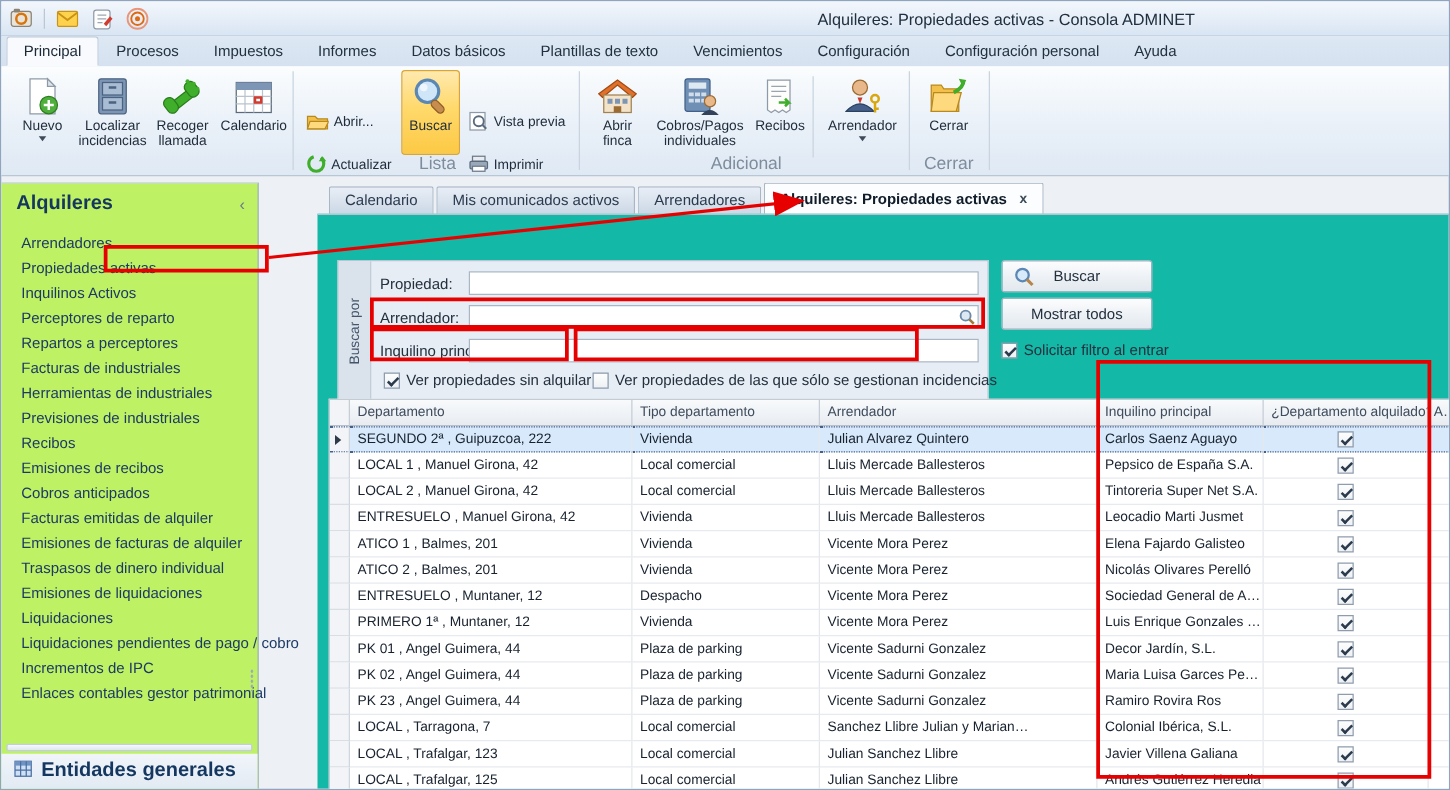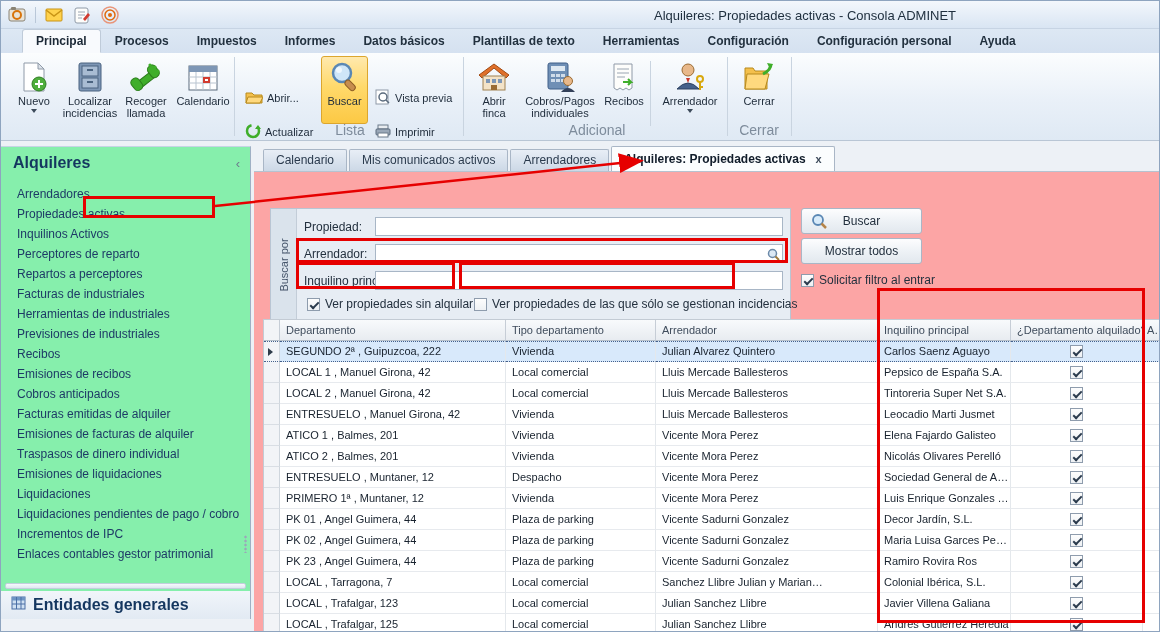--- a/index.html
+++ b/index.html
@@ -9,61 +9,61 @@
 
   
   #titlebar{position:absolute;left:0;top:0;width:100%;height:28px;
     background:linear-gradient(#f3f7fc,#d9e5f3);border-bottom:1px solid #c7d4e4;box-sizing:border-box;}
   .qat{position:absolute;top:4px;display:flex;align-items:center;gap:8px;left:6px;}
   .qicon{width:20px;height:20px;display:flex;align-items:center;justify-content:center;}
   .qsep{width:1px;height:16px;background:#b9c7d8;}
   #wtitle{position:absolute;left:653px;top:7px;font-size:13px;color:#20303f;white-space:nowrap;}
 
   
-  #rtabs{position:absolute;top:28px;left:0;right:0;height:24px;display:flex;padding-left:21px;
-    background:linear-gradient(#dde8f4,#d5e1f0);box-sizing:border-box;font-weight:bold;}
+  #rtabs{position:absolute;top:28px;left:0;right:0;height:24px;display:flex;padding-left:4px;
+    background:linear-gradient(#dde8f4,#d5e1f0);box-sizing:border-box;}
   .rtab{padding:4px 13px 3px;font-size:12px;color:#22313f;white-space:nowrap;border-radius:3px 3px 0 0;
     border:1px solid transparent;}
   .rtab.active{background:#f8fafd;border-color:#bfcbd9;border-bottom-color:#f8fafd;color:#1b2836;}
 
   
   #ribbon{position:absolute;top:52px;left:0;right:0;height:88px;
     background:linear-gradient(#fbfdfe,#e9f0f8 55%,#dfe9f4);border-bottom:1px solid #b9c6d5;box-sizing:border-box;}
   .gsep{position:absolute;top:4px;bottom:4px;width:1px;background:#c9d4e0;}
   .glabel{position:absolute;bottom:2px;font-size:14px;color:#7e8c9c;text-align:center;}
   .bb{position:absolute;top:3px;height:68px;text-align:center;font-size:11px;color:#1e2b3a;
     display:flex;flex-direction:column;align-items:center;border:1px solid transparent;border-radius:3px;box-sizing:border-box;}
   .bb .bicon{height:36px;display:flex;align-items:center;justify-content:center;margin-top:2px;}
   .bb .blabel{line-height:12px;}
   .bb.sel{background:linear-gradient(#ffe9ae,#ffd96b 45%,#fcc944);border-color:#dca62e;}
   .sb{position:absolute;display:flex;align-items:center;gap:4px;font-size:11px;color:#1e2b3a;height:20px;white-space:nowrap;margin-top:25px;}
   .darr{width:0;height:0;border-left:3px solid transparent;border-right:3px solid transparent;border-top:4px solid #3c4a5a;margin-top:2px;}
 
   
-  #sidebar{position:absolute;left:0;top:145px;width:250px;bottom:12px;background:#86efac;
+  #sidebar{position:absolute;left:0;top:145px;width:206px;bottom:0;background:#bef264;
     border-right:1px solid #9fb0c4;border-top:1px solid #c7d4e4;box-sizing:border-box;}
   #sbtitle{position:absolute;left:12px;top:7px;font-size:16px;font-weight:bold;color:#14365f;}
   #sbcollapse{position:absolute;right:10px;top:9px;font-size:13px;color:#6b7a8c;cursor:pointer;}
   #sbitems{position:absolute;left:0;right:0;top:37px;}
   .snav{height:20px;line-height:20px;padding-left:16px;font-size:12px;color:#1d3a66;white-space:nowrap;cursor:pointer;}
   #sbhandle{position:absolute;right:3px;top:388px;width:3px;height:18px;
     background-image:radial-gradient(#9aa8b8 1px,transparent 1.2px);background-size:3px 4px;}
   #sbsplit{position:absolute;left:4px;right:4px;bottom:30px;height:6px;
     background:linear-gradient(#f6f9fc,#dfe7f0);border:1px solid #c2cedc;border-radius:2px;box-sizing:border-box;}
   #sbfooter{position:absolute;left:0;right:0;bottom:0;height:28px;display:flex;align-items:center;gap:7px;
     padding-left:10px;font-size:16px;font-weight:bold;color:#14365f;background:linear-gradient(#f1f5fa,#e2eaf3);}
 
   
   #main{position:absolute;left:253px;top:145px;right:0;bottom:0;}
   #doctabs{position:absolute;top:0;left:0;right:0;height:25px;display:flex;align-items:flex-end;padding-left:9px;}
   .dtab{height:21px;line-height:21px;padding:0 12px;margin-right:2px;font-size:12px;color:#2a3a4d;
     background:linear-gradient(#e8eef6,#ccd8e6);border:1px solid #a9b6c6;border-bottom:none;border-radius:2px 2px 0 0;white-space:nowrap;}
   .dtab.active{background:#fbfdfe;height:24px;line-height:24px;font-weight:bold;color:#101c2a;display:flex;align-items:center;gap:10px;}
   .dclose{font-size:11px;font-weight:bold;color:#3c4a5a;line-height:10px;}
-  #content{position:absolute;top:25px;left:0;right:0;bottom:0;background:#fca5a5;border-top:1px solid #b6c2d0;box-sizing:border-box;}
+  #content{position:absolute;top:25px;left:0;right:0;bottom:0;background:#14b8a6;border-top:1px solid #b6c2d0;box-sizing:border-box;}
 
   
   #spanel{position:absolute;left:16px;top:36px;width:521px;height:113px;background:#e7edf4;
     border:1px solid #b9c5d3;box-sizing:border-box;}
   #sside{position:absolute;left:0;top:0;bottom:0;width:25px;background:#dae3ec;border-right:1px solid #c3cdd8;}
   #sside span{position:absolute;left:50%;top:50%;transform:translate(-50%,-50%) rotate(180deg);
     writing-mode:vertical-rl;font-size:11px;color:#44546a;white-space:nowrap;}
   .frow{position:absolute;left:33px;height:20px;display:flex;align-items:center;font-size:12px;color:#23303e;}
   .finput{position:absolute;left:104px;width:408px;height:19px;border:1px solid #a8b6c6;background:#fff;
     box-sizing:border-box;font-size:12px;padding:0 18px 0 3px;font-family:inherit;}
@@ -142,21 +142,21 @@
     <span id="wtitle">Alquileres: Propiedades activas - Consola ADMINET</span>
   </div>
 
   <div id="rtabs">
     <span class="rtab active">Principal</span>
     <span class="rtab">Procesos</span>
     <span class="rtab">Impuestos</span>
     <span class="rtab">Informes</span>
     <span class="rtab">Datos básicos</span>
     <span class="rtab">Plantillas de texto</span>
-    <span class="rtab">Herramientas</span>
+    <span class="rtab">Vencimientos</span>
     <span class="rtab">Configuración</span>
     <span class="rtab">Configuración personal</span>
     <span class="rtab">Ayuda</span>
   </div>
 
   <div id="ribbon">
 
     <div class="bb" style="left:8px;width:50px;">
       <span class="bicon">
         <svg width="30" height="32">

